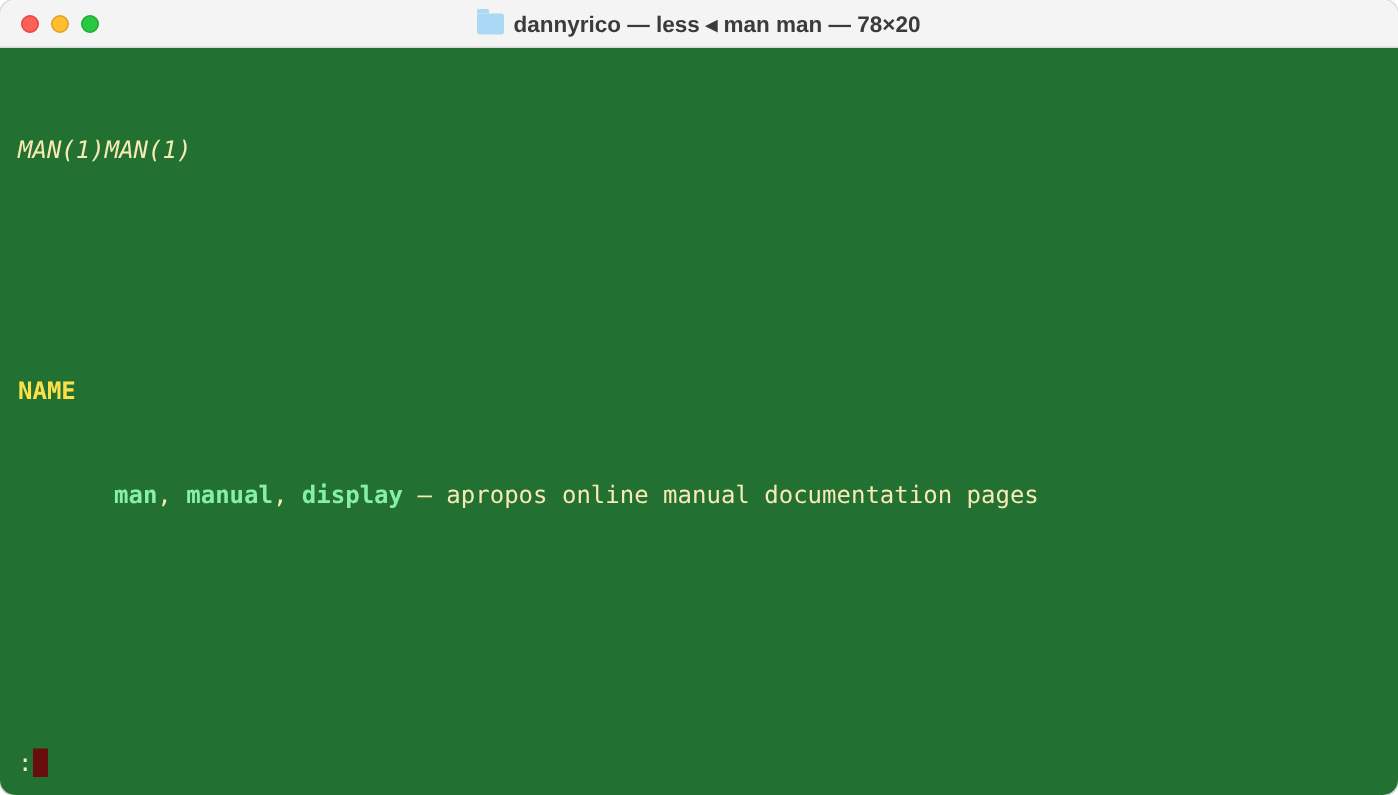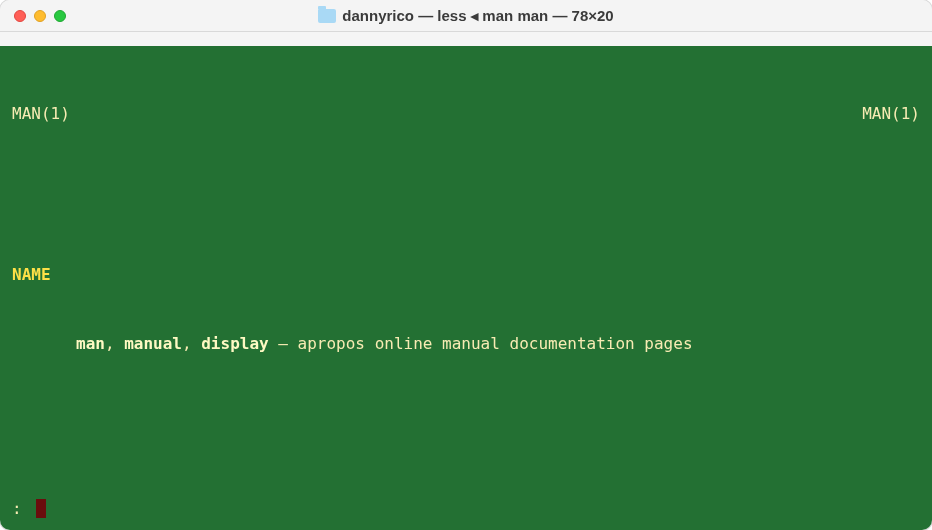--- a/index.html
+++ b/index.html
@@ -1,15 +1,15 @@
 <!DOCTYPE html>
 <html><head>
   <meta charset="utf-8">
   <style>
-    * { margin:0; padding:0; box-sizing:border-box;gap:14px; }
+    * { margin:0; padding:0; box-sizing:border-box; }
     body {
       background:#fff;
       font-family:-apple-system, BlinkMacSystemFont, "Helvetica Neue", sans-serif;
       display:flex;
       align-items:center;
       justify-content:center;
       height:100vh;
     }
     .window {
       width:932px;
@@ -74,22 +74,22 @@
       background:#237033;
       font-family:"SF Mono","Menlo","Consolas",monospace;
       font-size:16px;
       line-height:23px;
       padding:10px 12px 0 12px;
       color:#f7ebb3;
       white-space:pre;
       overflow:hidden;
       position:relative;
     }
-    .hdr-row{display:flex;justify-content:space-between;}
-    .bold{color:#fef9c3;font-weight:bold;}
+    .hdr-row{display:flex;font-style:italic;}
+    .bold{color:#86efac;font-weight:bold;}
     .section{color:#fde047;font-weight:bold;}
     .row{white-space:pre;}
     .indent{padding-left:64px;text-indent:0;}
     .prompt-row{
       position:absolute;
       left:12px;
       bottom:10px;
       display:flex;
       align-items:center;
     }

